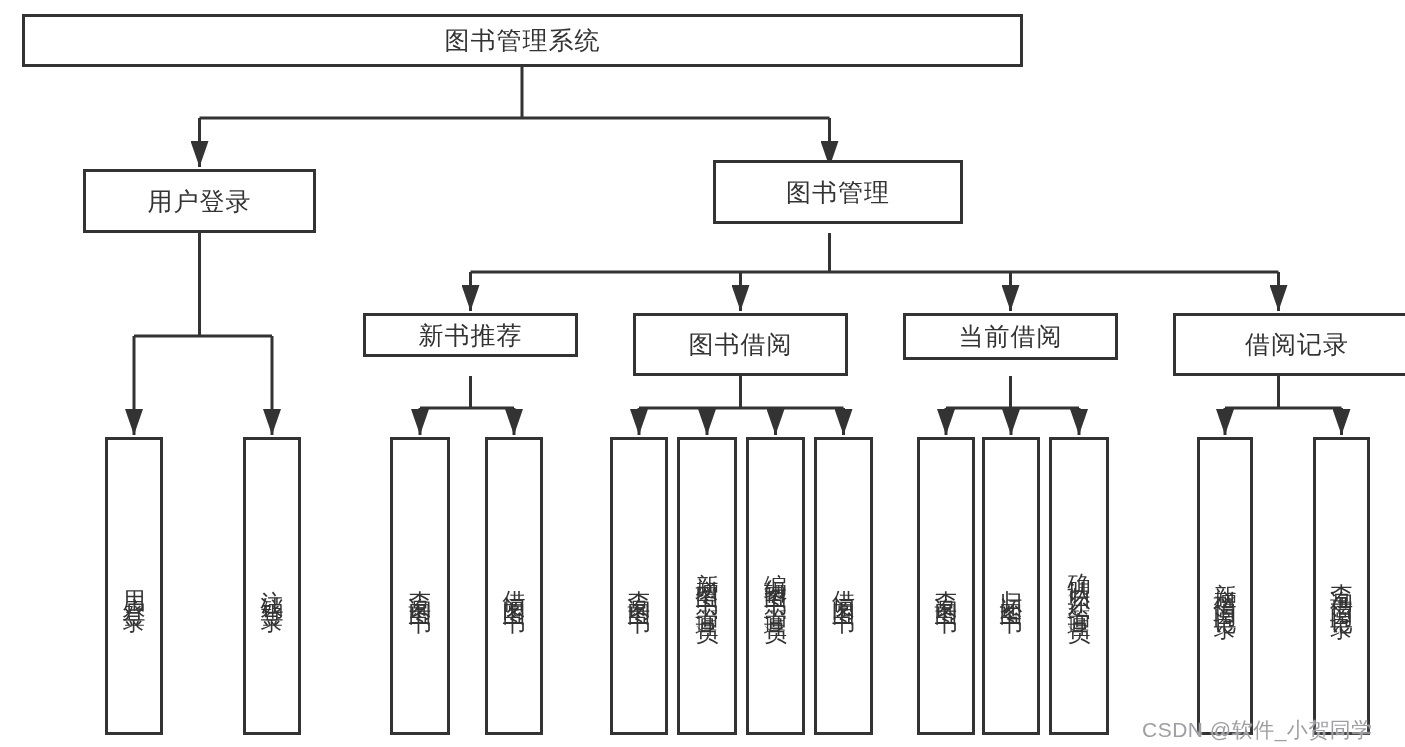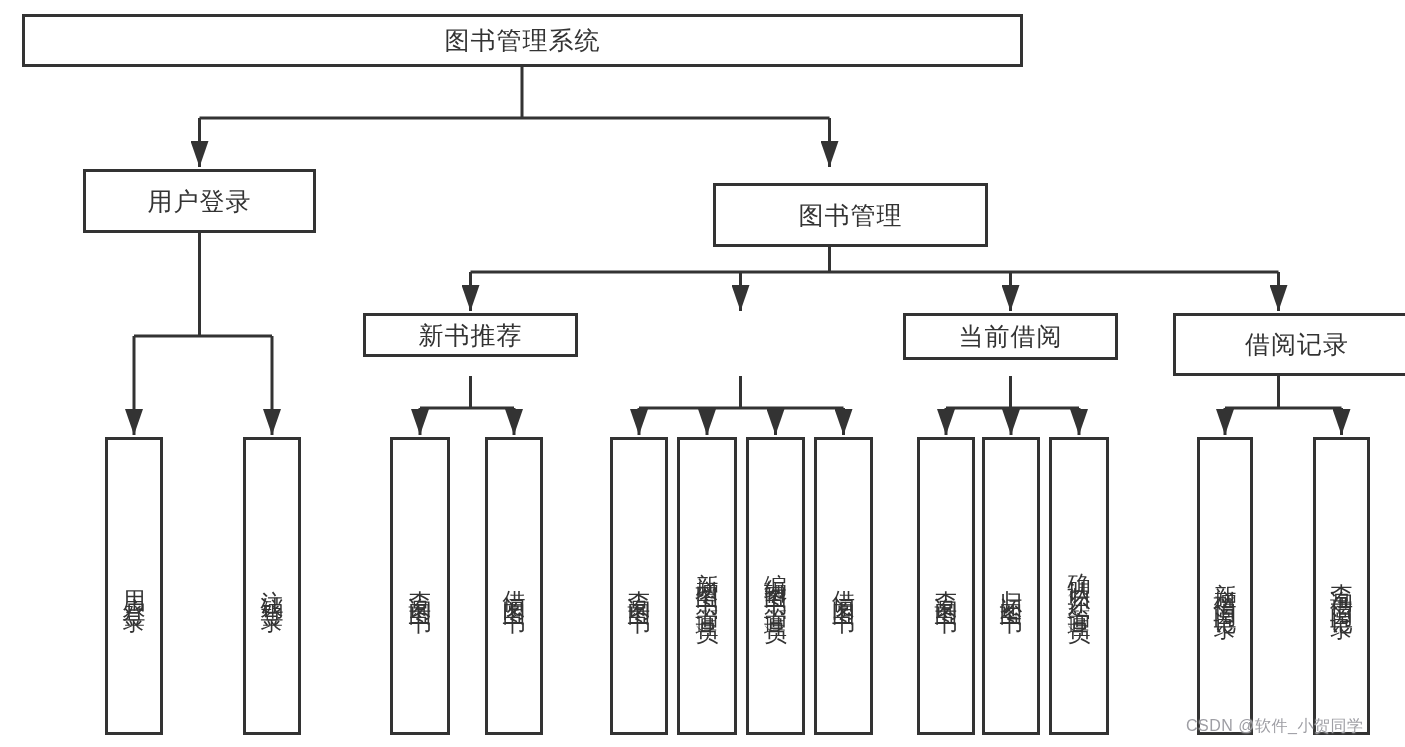--- a/index.html
+++ b/index.html
@@ -46,23 +46,23 @@
   .vbox .vlabel {
     writing-mode: vertical-rl;
     text-orientation: mixed;
     font-size: 23px;
     letter-spacing: 7px;
     line-height: 1;
     white-space: nowrap;
   }
   .watermark {
     position: absolute;
-    left: 1186px;
+    left: 1142px;
     top: 716px;
-    font-size: 16px;
+    font-size: 21px;
     color: #9e9ea4;
     letter-spacing: 0.5px;
     white-space: nowrap;
     z-index: 3;
     text-shadow: 0 0 2px #ffffff;
   }
 </style>
 </head>
 <body>
 
@@ -106,26 +106,29 @@
     </g>
   </svg>
 
   <div class="hbox" style="left:22px;top:14px;width:1001px;height:53px">
     <span>图书管理系统</span>
   </div>
 
   <div class="hbox" style="left:83px;top:169px;width:233px;height:64px">
     <span>用户登录</span>
   </div>
-  <div class="hbox" style="left:713px;top:183px;width:275px;height:64px">
+  <div class="hbox" style="left:713px;top:160px;width:250px;height:64px">
     <span>图书管理</span>
   </div>
 
   <div class="hbox" style="left:363px;top:313px;width:215px;height:44px">
     <span>新书推荐</span>
+  </div>
+  <div class="hbox" style="left:633px;top:313px;width:215px;height:63px">
+    <span>图书借阅</span>
   </div>
   <div class="hbox" style="left:903px;top:313px;width:215px;height:47px">
     <span>当前借阅</span>
   </div>
   <div class="hbox" style="left:1173px;top:313px;width:248px;height:63px">
     <span>借阅记录</span>
   </div>
 
   <div class="vbox" style="left:105px;top:437px;width:58px;height:298px">
     <span class="vlabel">用户登录</span>

